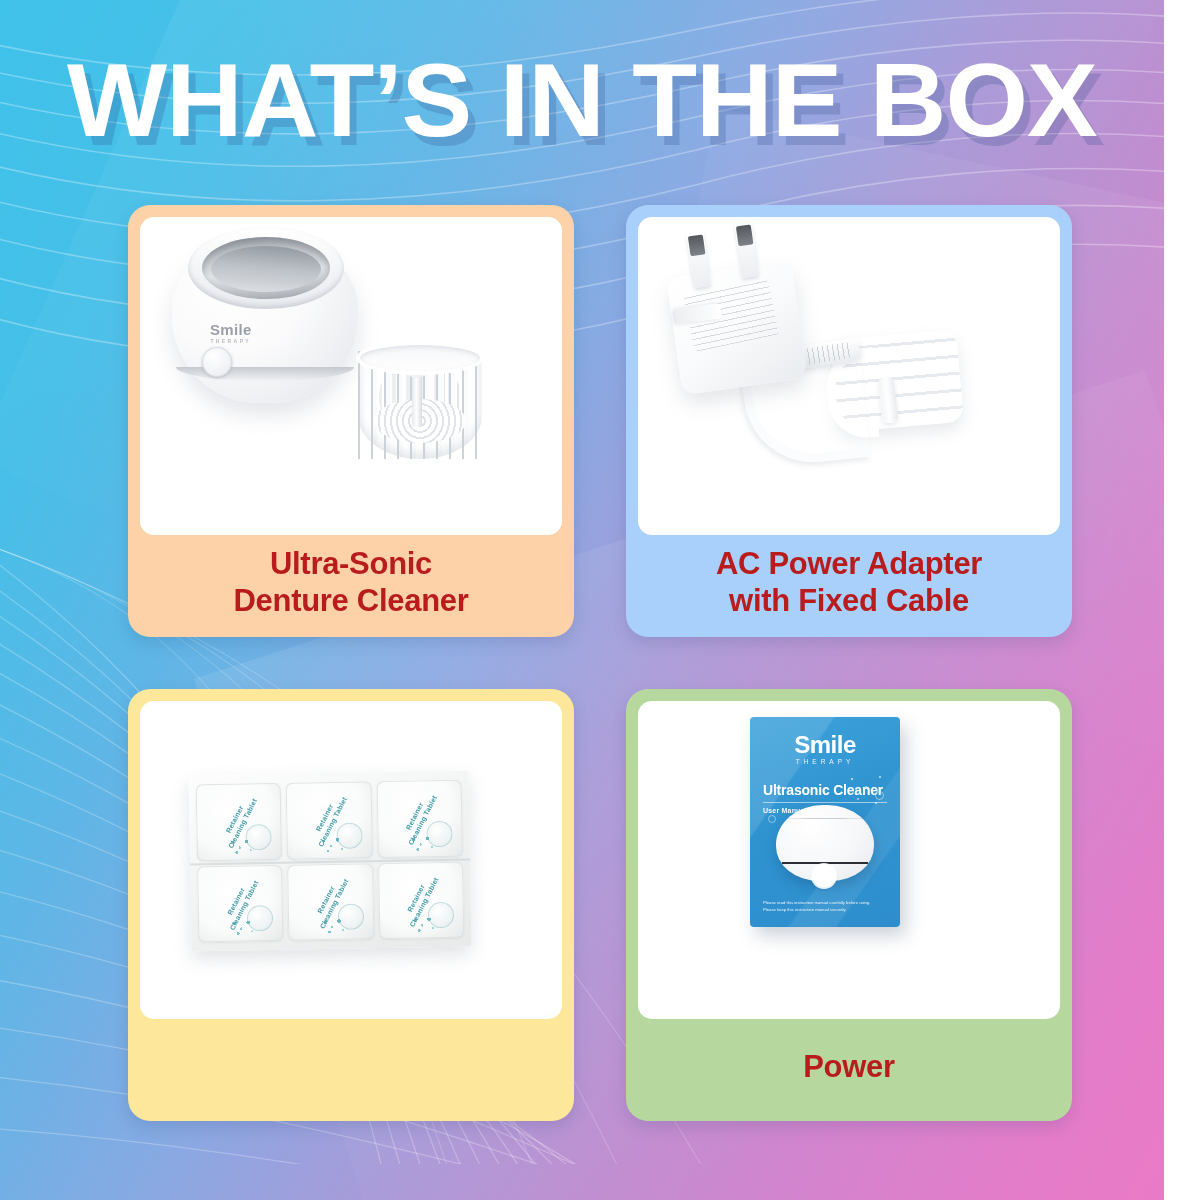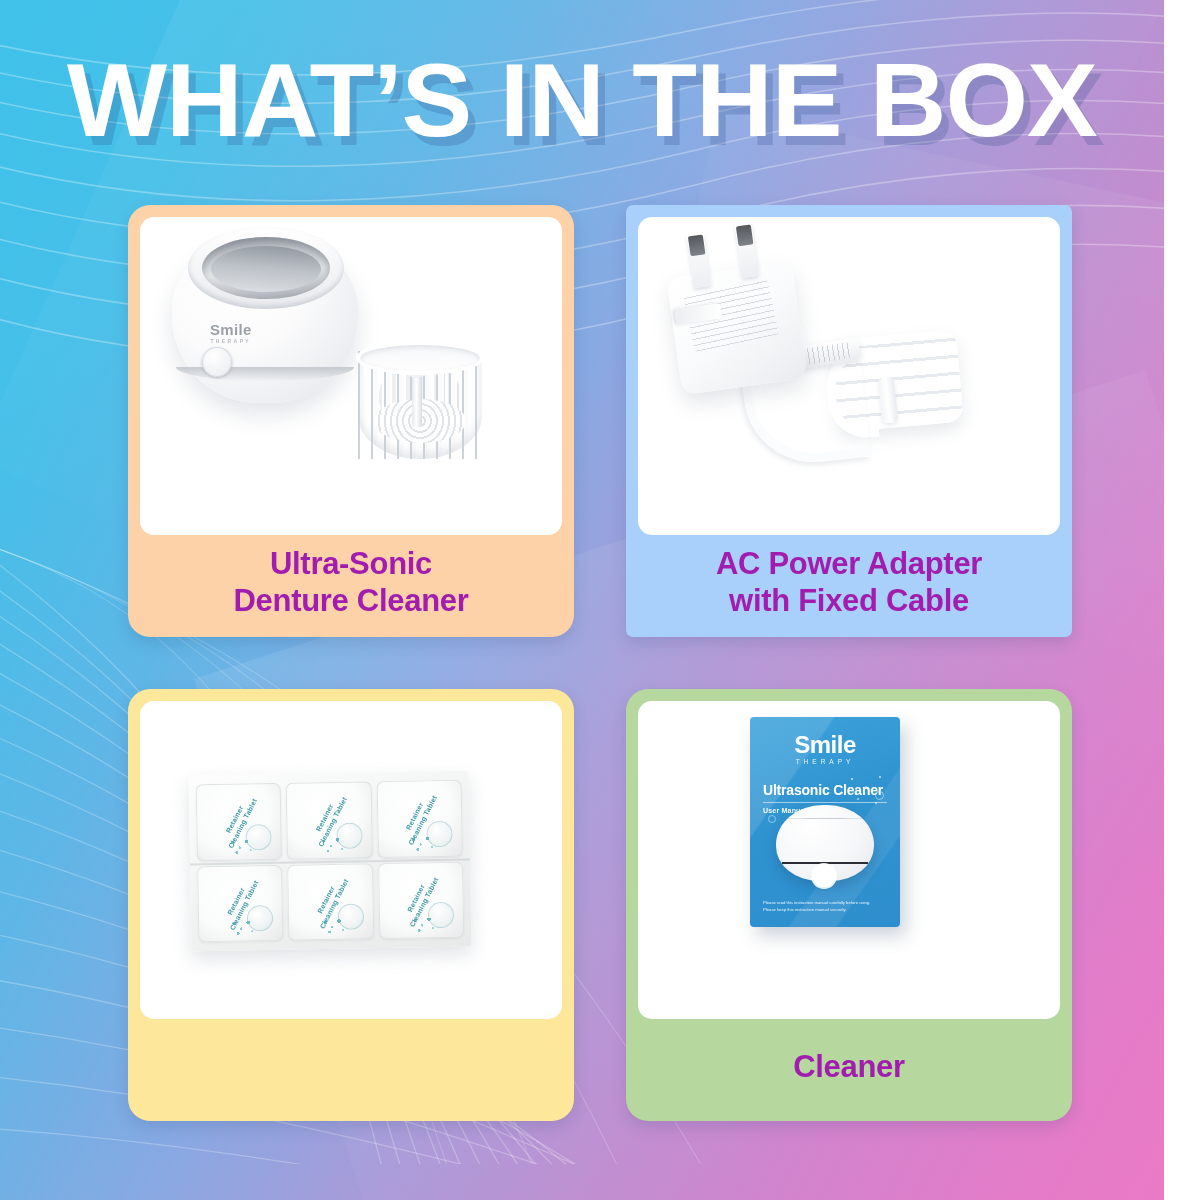--- a/index.html
+++ b/index.html
@@ -105,21 +105,21 @@
   }
   .caption {
     flex: 1;
     display: flex;
     align-items: center;
     justify-content: center;
     text-align: center;
     padding: 4px 10px 10px;
   }
   .caption span {
-    color: #a21caf;
+    color: #b91c1c;
     font-size: 31px;
     font-weight: 700;
     line-height: 1.18;
     letter-spacing: -.3px;
     white-space: pre-line;
   }
 
   
   .art { position: absolute; inset: 0; }
 
@@ -589,21 +589,21 @@
             <div class="basket-top"></div>
           </div>
         </div>
       </div>
       <div class="caption">
         <span>Ultra-Sonic
 Denture Cleaner</span>
       </div>
     </div>
 
-    <div class="card" style="background:#a8d0fb;border-radius:7px;">
+    <div class="card" style="background:#a8d0fb;">
       <div class="photo">
         <div class="art">
           <div class="coil"></div>
           <div class="coil-tie"></div>
           <div class="plug-cable"></div>
           <div class="dc-plug"></div>
           <div class="plug-body"></div>
           <div class="pin pin-b"></div>
           <div class="pin pin-l"></div>
           <div class="pin pin-r"></div>
@@ -664,18 +664,18 @@
             <div class="bk-circle bk-c1"></div>
             <div class="bk-circle bk-c2"></div>
             <div class="bk-device"></div>
             <div class="bk-knob"></div>
             <div class="bk-foot">Please read this instruction manual carefully before using.
 Please keep this instruction manual securely.</div>
           </div>
         </div>
       </div>
       <div class="caption">
-        <span>Cleaner</span>
+        <span>Power</span>
       </div>
     </div>
 
   </div>
 </div>
 
 </body></html>

